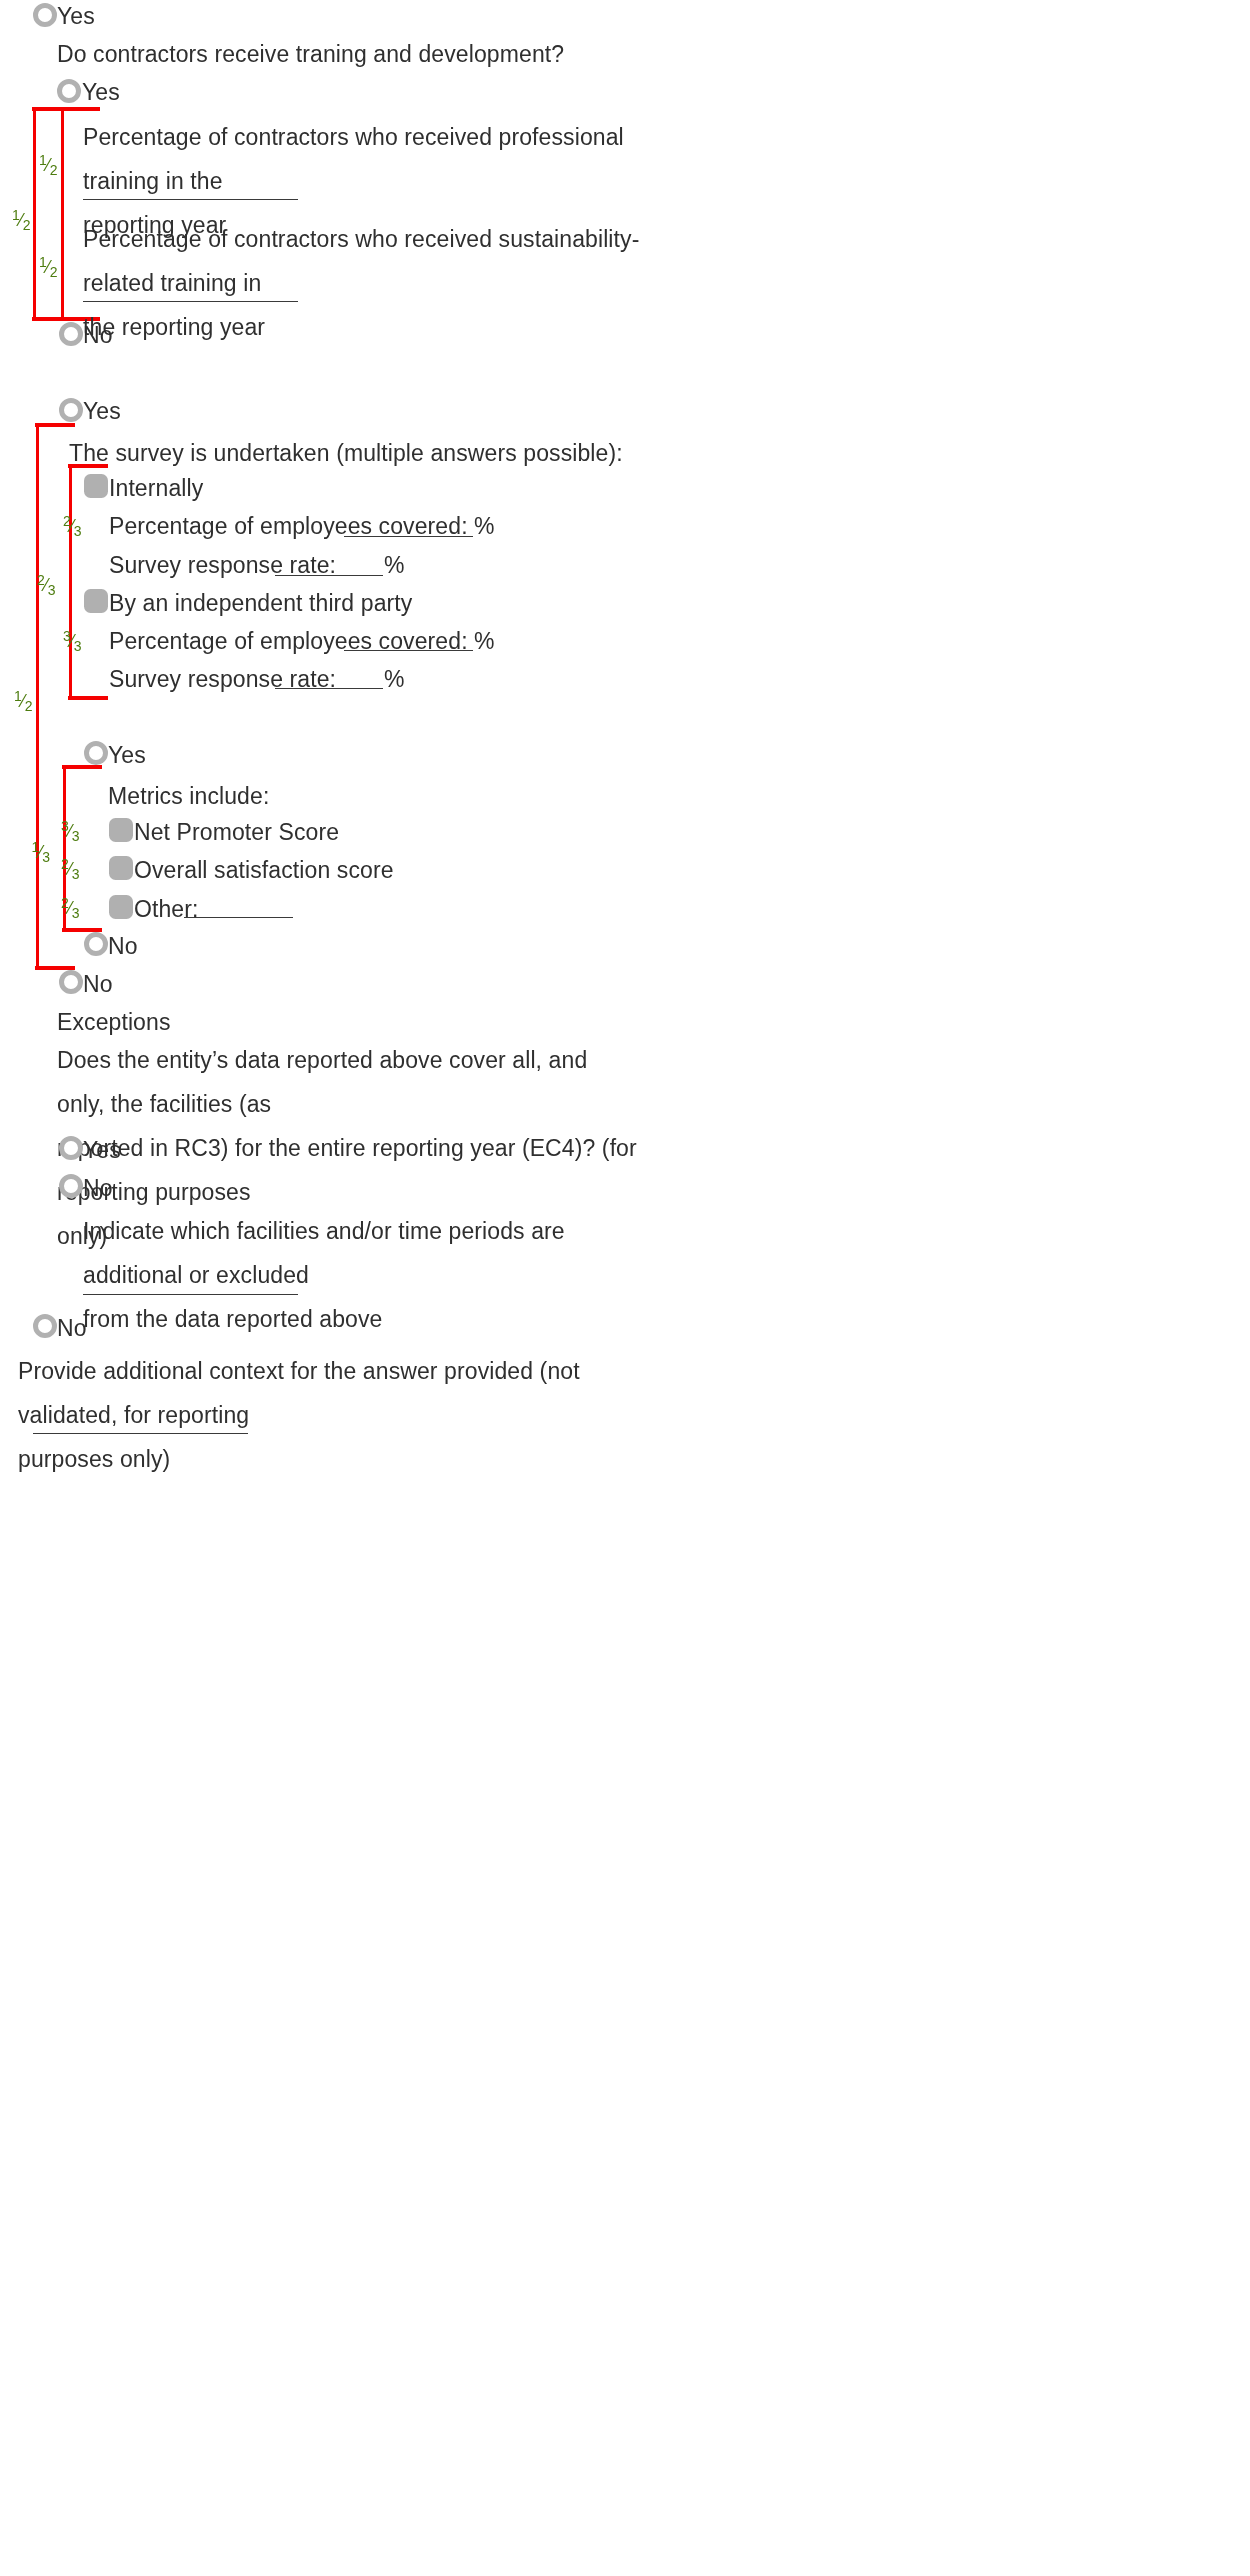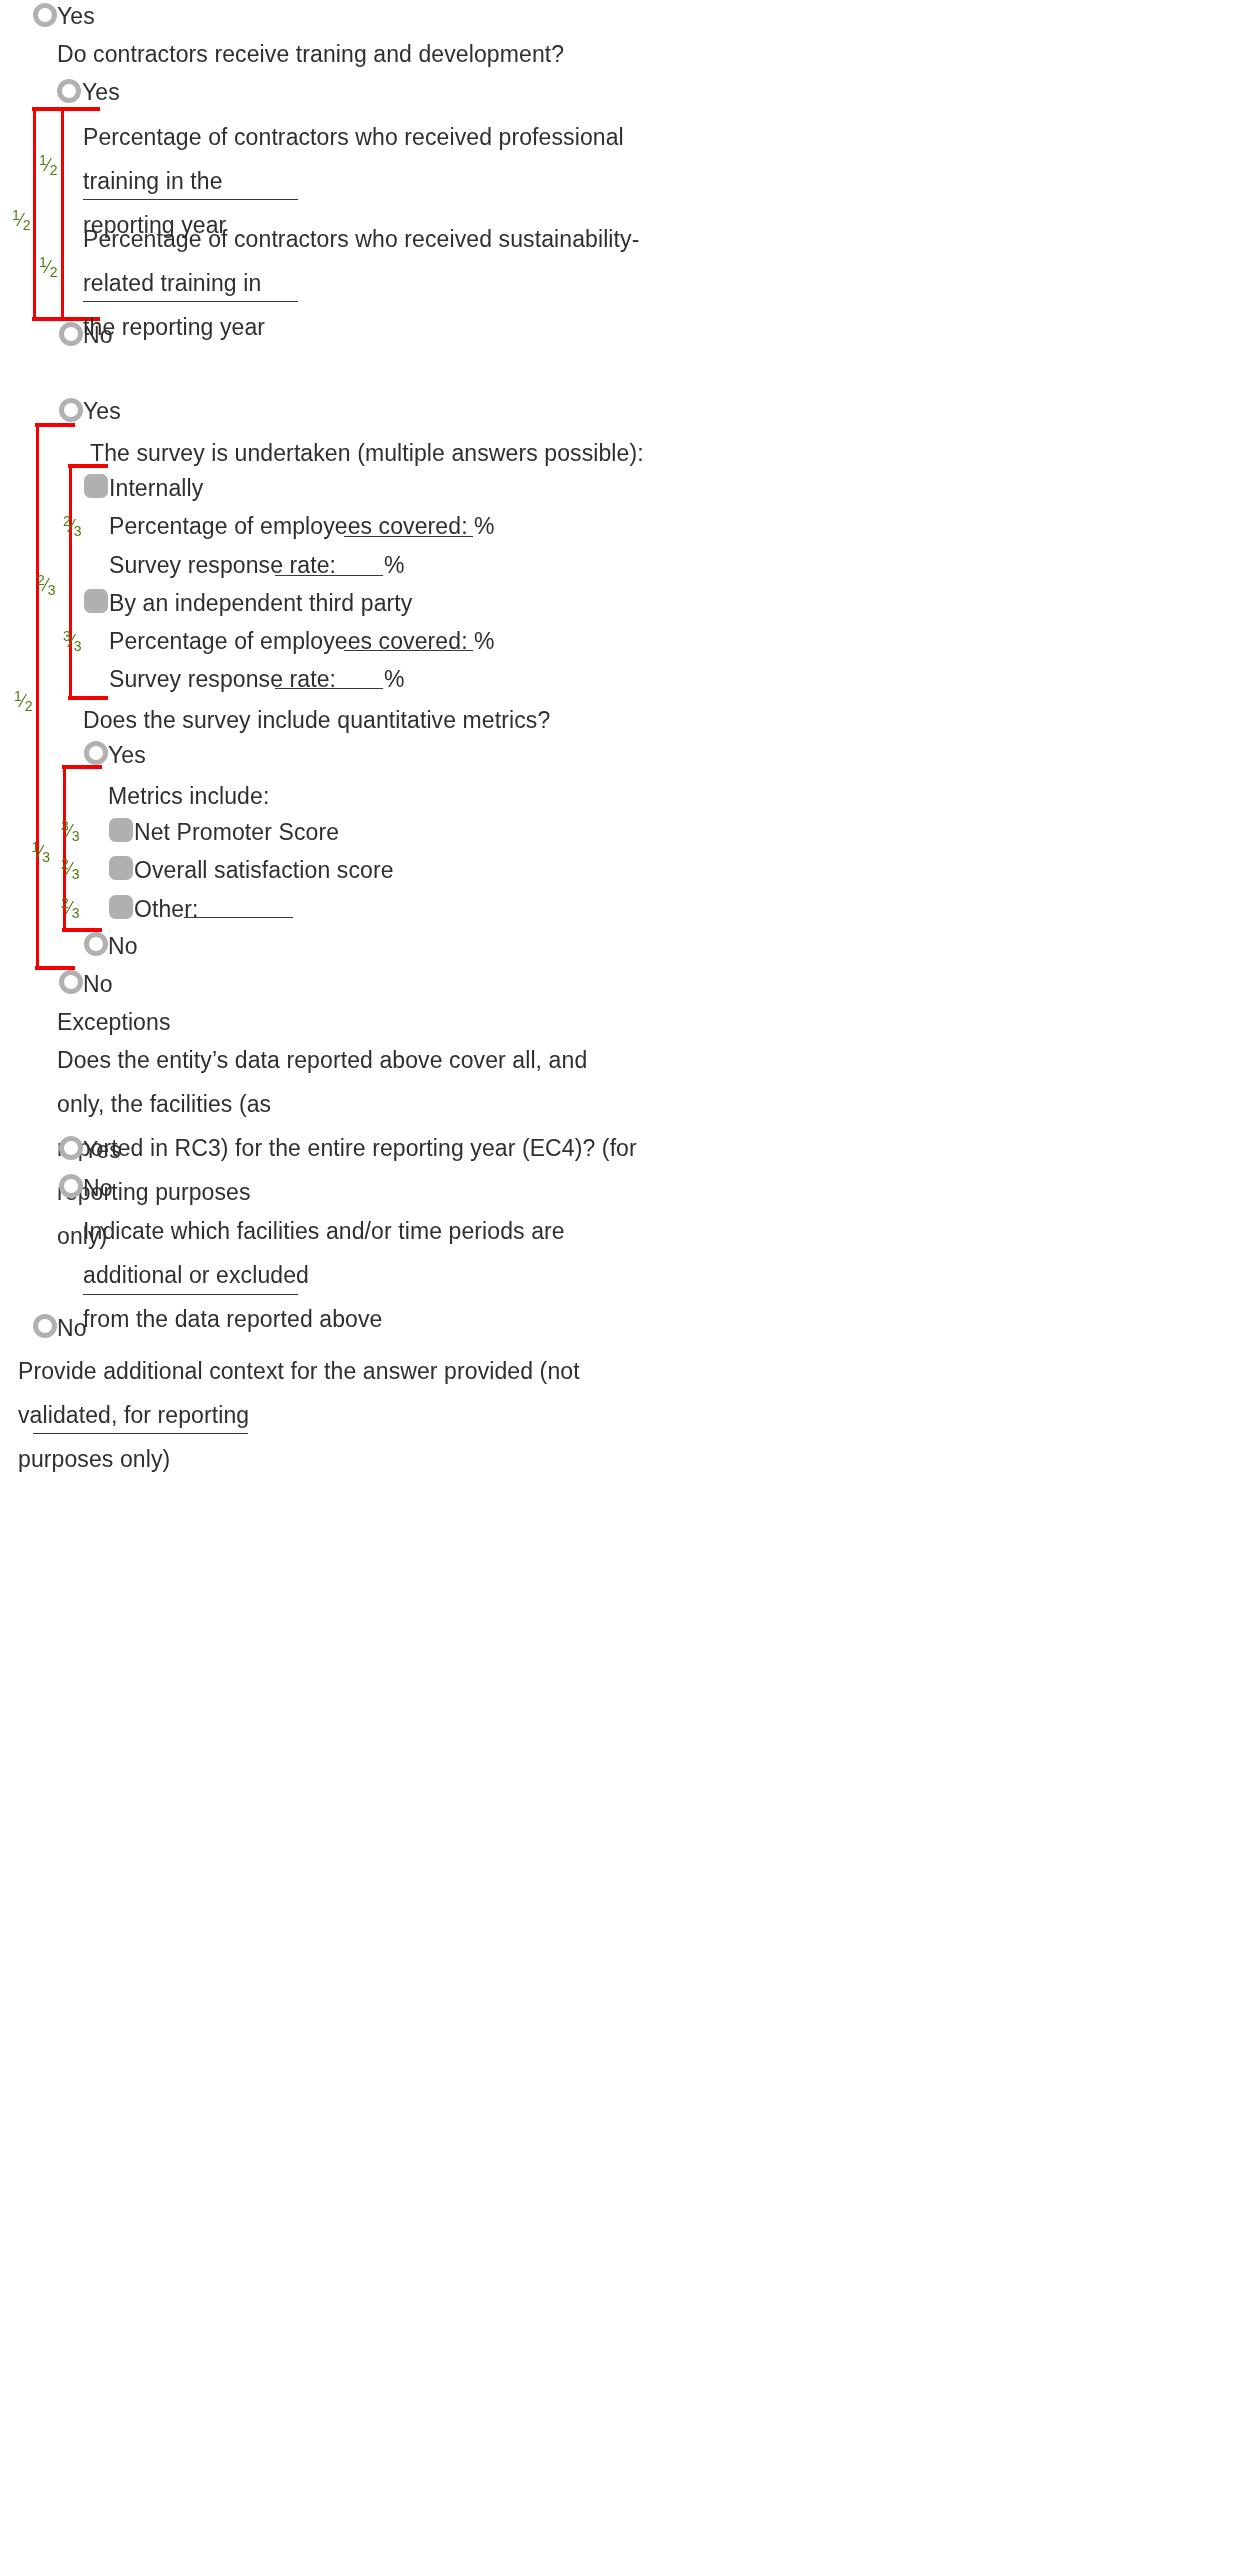--- a/index.html
+++ b/index.html
@@ -134,21 +134,21 @@
 
 
   <div class="radio" style="left:59px; top:398px;"></div>
   <div class="row" style="left:83px; top:389px;">Yes</div>
 
   <div class="bracket top bot" style="left:36px; top:427px; height:539px;"></div>
   <div class="frac" style="left:14px; top:689px;">
     <sup>1</sup>⁄<sub>2</sub>
   </div>
 
-  <div class="row" style="left:90px; top:431px;text-align:right;">The survey is undertaken (multiple answers possible):</div>
+  <div class="row" style="left:69px; top:431px;text-align:right;">The survey is undertaken (multiple answers possible):</div>
 
   <div class="bracket top bot" style="left:69px; top:468px; height:228px;"></div>
   <div class="frac" style="left:37px; top:573px;">
     <sup>2</sup>⁄<sub>3</sub>
   </div>
 
   <div class="checkbox" style="left:84px; top:474px;"></div>
   <div class="row" style="left:109px; top:466px;">Internally</div>
 
   <div class="frac" style="left:63px; top:514px;">
@@ -169,21 +169,20 @@
     <sup>3</sup>⁄<sub>3</sub>
   </div>
   <div class="row" style="left:109px; top:619px;">Percentage of employees covered:</div>
   <div class="blank" style="left:344px; top:650px; width:129px;"></div>
   <div class="row" style="left:474px; top:619px;">%</div>
 
   <div class="row" style="left:109px; top:657px;">Survey response rate:</div>
   <div class="blank" style="left:275px; top:688px; width:108px;"></div>
   <div class="row" style="left:384px; top:657px;">%</div>
 
-  <div class="row" style="left:83px; top:698px;">Does the survey include quantitative metrics?</div>
 
   <div class="radio" style="left:84px; top:741px;"></div>
   <div class="row" style="left:108px; top:733px;">Yes</div>
 
   <div class="bracket top bot" style="left:63px; top:769px; height:159px;"></div>
   <div class="frac" style="left:31.5px; top:840px;">
     <sup>1</sup>⁄<sub>3</sub>
   </div>
 
   <div class="row" style="left:108px; top:774px;">Metrics include:</div>

